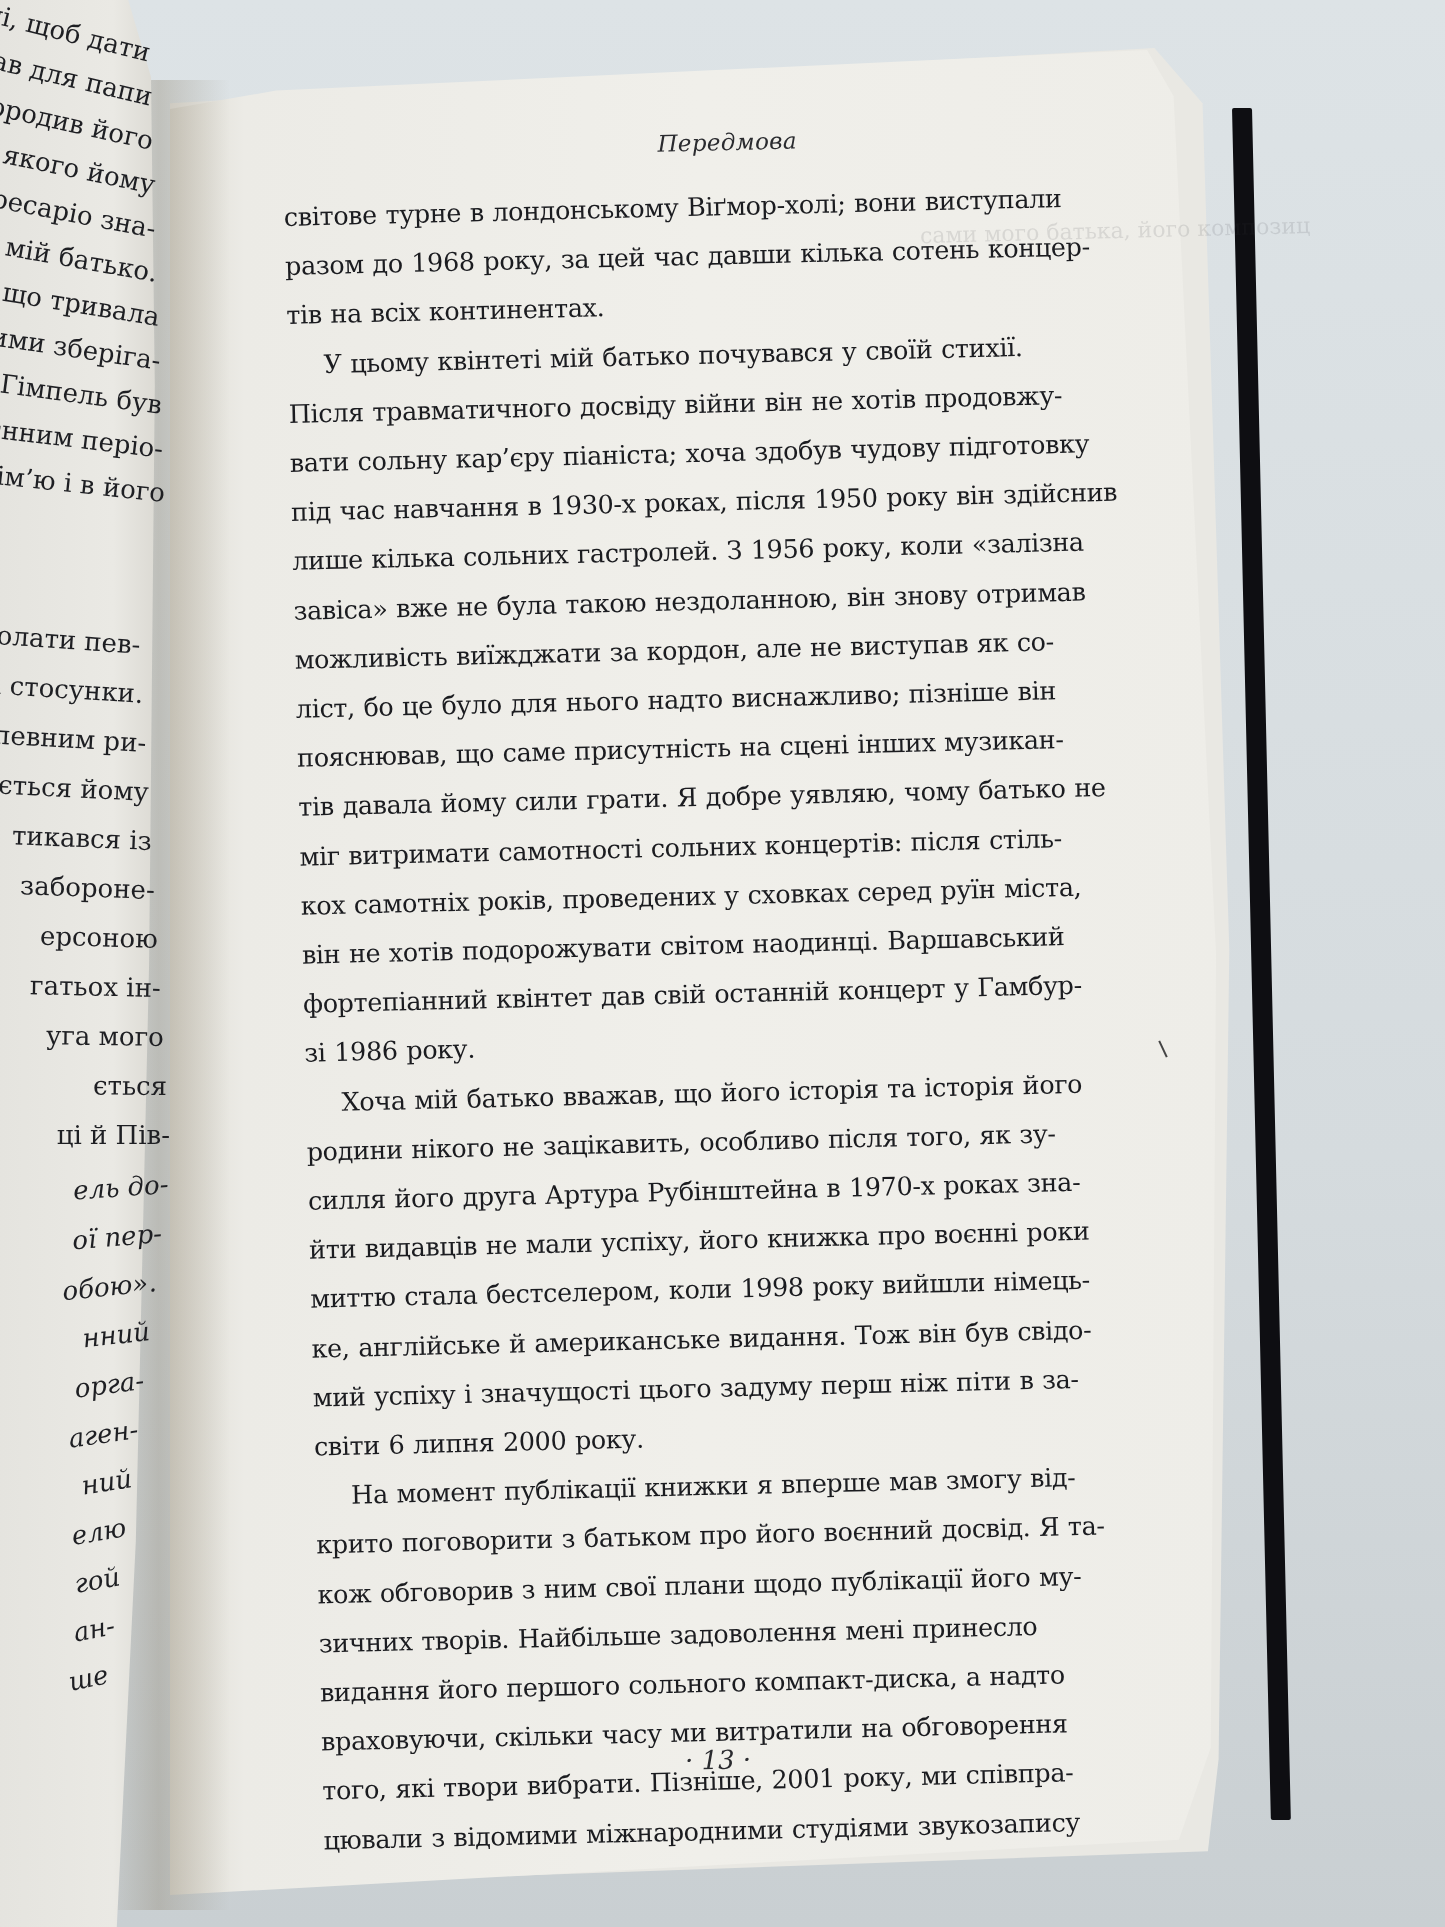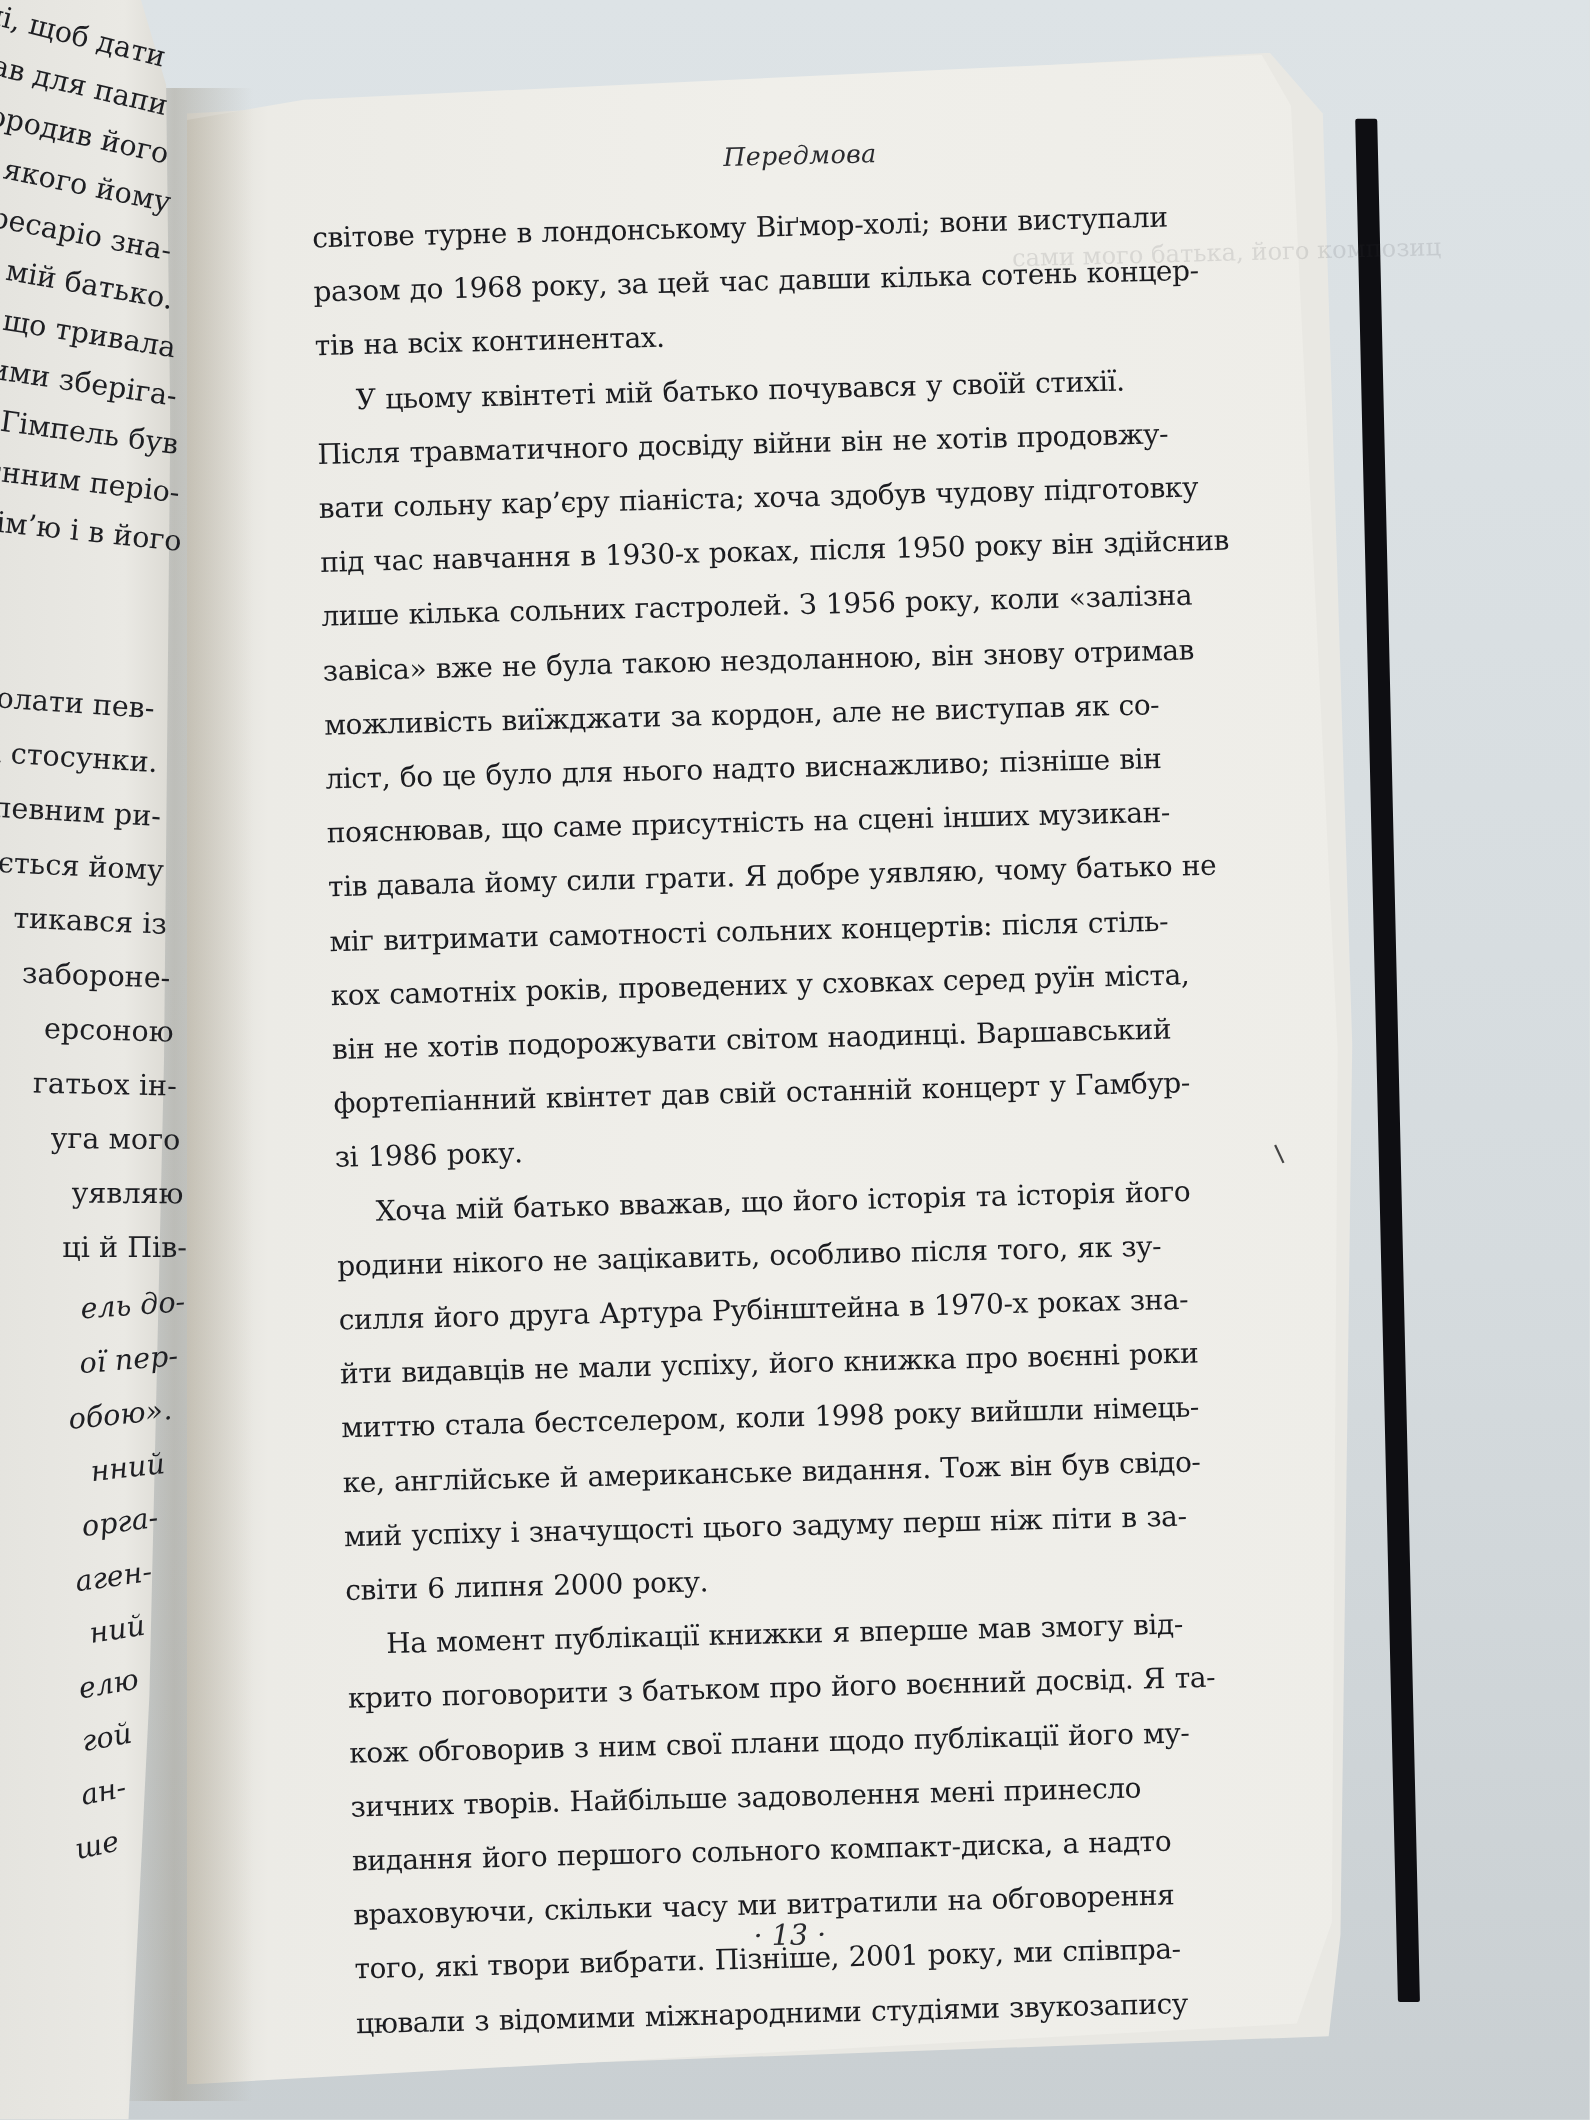--- a/index.html
+++ b/index.html
@@ -147,21 +147,21 @@
       <div class="left-line" style="top: 458px; right: 5px; transform: rotate(6deg); transform-origin: right center;">сім’ю і в його</div>
       <div class="left-line" style="top: 610px; right: 30px; transform: rotate(4deg); transform-origin: right center;">и долати пев-</div>
       <div class="left-line" style="top: 659px; right: 27px; transform: rotate(3.6deg); transform-origin: right center;">і стосунки.</div>
       <div class="left-line" style="top: 708px; right: 24px; transform: rotate(3.2deg); transform-origin: right center;">певним ри-</div>
       <div class="left-line" style="top: 757px; right: 21px; transform: rotate(2.8deg); transform-origin: right center;">ється йому</div>
       <div class="left-line" style="top: 806px; right: 18px; transform: rotate(2.4deg); transform-origin: right center;">тикався із</div>
       <div class="left-line" style="top: 855px; right: 15px; transform: rotate(2deg); transform-origin: right center;">заборонe-</div>
       <div class="left-line" style="top: 904px; right: 12px; transform: rotate(1.6deg); transform-origin: right center;">ерсоною</div>
       <div class="left-line" style="top: 953px; right: 9px; transform: rotate(1.2deg); transform-origin: right center;">гатьох ін-</div>
       <div class="left-line" style="top: 1002px; right: 6px; transform: rotate(0.8deg); transform-origin: right center;">уга мого</div>
-      <div class="left-line" style="top: 1051px; right: 3px; transform: rotate(0.4deg); transform-origin: right center;">уявляю</div>
+      <div class="left-line" style="top: 1051px; right: 3px; transform: rotate(0.4deg); transform-origin: right center;">ється</div>
       <div class="left-line" style="top: 1100px; right: 0px; transform: rotate(0deg); transform-origin: right center;">ці й Пів-</div>
       <div class="left-line italic" style="top: 1149px; right: 2px; transform: rotate(-4deg); transform-origin: right center;">ель до-</div>
       <div class="left-line italic" style="top: 1198px; right: 8px; transform: rotate(-4.8deg); transform-origin: right center;">ої пер-</div>
       <div class="left-line italic" style="top: 1247px; right: 14px; transform: rotate(-5.6deg); transform-origin: right center;">обою».</div>
       <div class="left-line italic" style="top: 1296px; right: 20px; transform: rotate(-6.4deg); transform-origin: right center;">нний</div>
       <div class="left-line italic" style="top: 1345px; right: 26px; transform: rotate(-7.2deg); transform-origin: right center;">орга-</div>
       <div class="left-line italic" style="top: 1394px; right: 32px; transform: rotate(-8deg); transform-origin: right center;">аген-</div>
       <div class="left-line italic" style="top: 1443px; right: 38px; transform: rotate(-8.8deg); transform-origin: right center;">ний</div>
       <div class="left-line italic" style="top: 1492px; right: 44px; transform: rotate(-9.6deg); transform-origin: right center;">елю</div>
       <div class="left-line italic" style="top: 1541px; right: 50px; transform: rotate(-10.4deg); transform-origin: right center;">гой</div>

